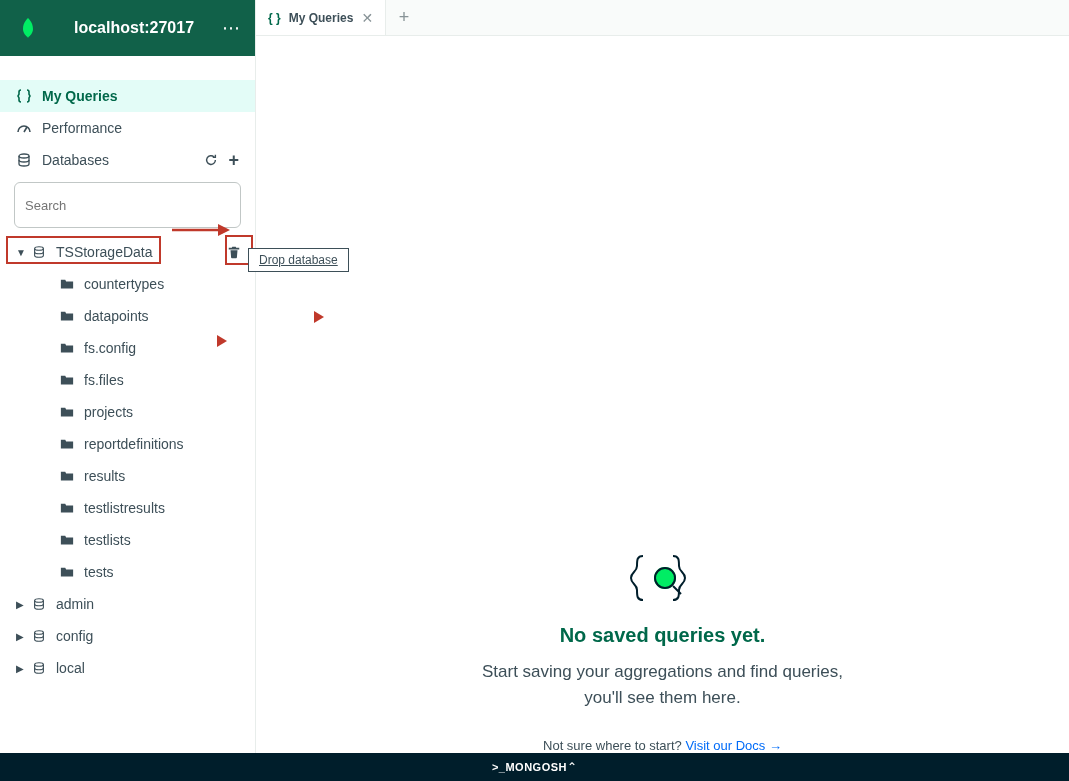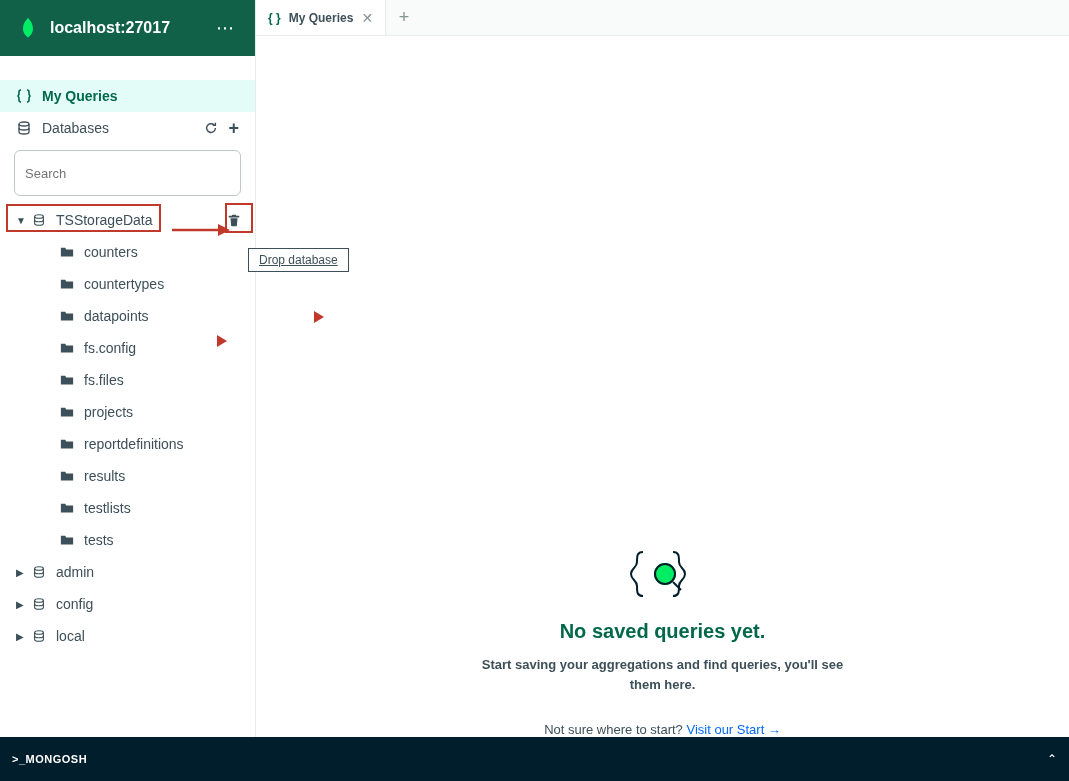--- a/index.html
+++ b/index.html
@@ -3,21 +3,21 @@
 <meta charset="utf-8">
 <style>
 * { box-sizing: border-box; margin: 0; padding: 0; }
 body { font-family: -apple-system, BlinkMacSystemFont, "Segoe UI", Helvetica, Arial, sans-serif; font-size: 14px; color: #3d4f58; width: 1069px; height: 781px; overflow: hidden; position: relative; background: #fff; }
 
 .app { display: flex; flex-direction: column; height: 781px; }
 .content { display: flex; flex: 1; }
 
 
 .sidebar { width: 256px; border-right: 1px solid #e8edeb; display: flex; flex-direction: column; }
-.sidebar-header { background: #116149; height: 56px; display: flex; align-items: center; padding: 0 16px; color: #fff; }
+.sidebar-header { background: #116149; height: 56px; display: flex; align-items: center; padding: 0 16px; color: #fff; gap: 24px; }
 .leaf-icon { width: 24px; height: 24px; margin-right: 10px; }
 .conn-title { font-weight: 700; font-size: 16px; flex: 1; color: #fff; }
 .ellipsis-btn { color: #fff; cursor: pointer; padding: 4px; font-size: 18px; letter-spacing: 1px; }
 
 .sidebar-spacer { height: 24px; }
 
 .nav-item { display: flex; align-items: center; height: 32px; padding: 0 16px; cursor: pointer; }
 .nav-item.active { background: #e3fcf7; color: #00684a; font-weight: 600; }
 .nav-item .nav-icon { width: 16px; margin-right: 10px; display: inline-flex; }
 .nav-item-db { justify-content: space-between; text-align: right; }
@@ -52,26 +52,26 @@
 .tab-bar { height: 36px; border-bottom: 1px solid #e8edeb; display: flex; align-items: stretch; background: #f9fbfa; }
 .tab { display: flex; align-items: center; padding: 0 12px; background: #fff; border-right: 1px solid #e8edeb; gap: 8px; cursor: pointer; }
 .tab .tab-icon { color: #00684a; font-weight: 700; font-size: 12px; }
 .tab .tab-label { font-size: 12px; font-weight: 600; color: #3d4f58; }
 .tab .tab-close { color: #889397; font-size: 14px; cursor: pointer; }
 .new-tab { width: 36px; display: flex; align-items: center; justify-content: center; color: #889397; font-size: 18px; cursor: pointer; }
 
 .empty-state { flex: 1; display: flex; flex-direction: column; align-items: center; justify-content: flex-end; padding-top: 120px; }
 .empty-illus { width: 80px; height: 60px; margin-bottom: 16px; }
 .empty-title { font-size: 20px; font-weight: 700; color: #00684a; margin-bottom: 12px; }
-.empty-sub { font-size: 13px; color: #3d4f58; text-align: center; max-width: 380px; line-height: 1.5; margin-bottom: 28px; font-weight: bold; }
+.empty-sub { font-size: 17px; color: #3d4f58; text-align: center; max-width: 380px; line-height: 1.5; margin-bottom: 28px; }
 .empty-help { font-size: 13px; color: #3d4f58; }
 .empty-help a { color: #016bf8; text-decoration: none; }
 
 
-.mongosh-bar { height: 44px; background: #001e2b; color: #fff; display: flex; align-items: center; padding: 0 12px; font-size: 11px; justify-content: space-between; cursor: pointer; }
+.mongosh-bar { height: 28px; background: #001e2b; color: #fff; display: flex; align-items: center; padding: 0 12px; font-size: 11px; justify-content: center; cursor: pointer; }
 .mongosh-label { font-weight: 600; letter-spacing: 0.5px; }
 .mongosh-caret { font-size: 12px; }
 
 
 .red-tri { position: absolute; width: 0; height: 0; border-left: 6px solid transparent; border-right: 6px solid transparent; border-bottom: 10px solid #c0392b; pointer-events: none; }
 
 svg { display: block; }
 </style>
 </head>
 <body>
@@ -94,20 +94,28 @@
 
       <div class="nav-item active">
         <span class="nav-icon">
           <svg viewBox="0 0 16 16" width="16" height="16">
               <path fill="none" stroke="#00684a" stroke-width="1.6" d="M5 2c-1.5 0-2 1-2 2v2c0 1-1 1.5-1 2s1 1 1 2v2c0 1 .5 2 2 2M11 2c1.5 0 2 1 2 2v2c0 1 1 1.5 1 2s-1 1-1 2v2c0 1-.5 2-2 2"></path>
             </svg>
         </span>
         <span>My Queries</span>
       </div>
 
+      <div class="nav-item">
+        <span class="nav-icon">
+          <svg viewBox="0 0 16 16" width="16" height="16">
+              <path fill="none" stroke="#3d4f58" stroke-width="1.6" d="M2 12a6 6 0 0 1 12 0M8 12l3-5"></path>
+            </svg>
+        </span>
+        <span>Performance</span>
+      </div>
 
       <div class="nav-item nav-item-db">
         <div class="nav-db-left">
           <span class="nav-icon">
             <svg viewBox="0 0 16 16" width="16" height="16">
                 <ellipse cx="8" cy="4" rx="5" ry="2" fill="none" stroke="#3d4f58" stroke-width="1.3"></ellipse>
                 <path d="M3 4v8c0 1.1 2.2 2 5 2s5-.9 5-2V4" fill="none" stroke="#3d4f58" stroke-width="1.3"></path>
                 <path d="M3 8c0 1.1 2.2 2 5 2s5-.9 5-2" fill="none" stroke="#3d4f58" stroke-width="1.3"></path>
               </svg>
           </span>
@@ -147,28 +155,20 @@
           <div class="highlight-db"></div>
           <div class="highlight-drop"></div>
         </div>
 
         <div class="collection-row">
             <span class="folder-icon">
               <svg viewBox="0 0 16 16" width="14" height="14">
                 <path fill="#3d4f58" d="M1 3h5l1 2h8v8H1z"></path>
               </svg>
             </span>
-            <span>counters</span>
-          </div>
-        <div class="collection-row">
-            <span class="folder-icon">
-              <svg viewBox="0 0 16 16" width="14" height="14">
-                <path fill="#3d4f58" d="M1 3h5l1 2h8v8H1z"></path>
-              </svg>
-            </span>
             <span>countertypes</span>
           </div>
         <div class="collection-row">
             <span class="folder-icon">
               <svg viewBox="0 0 16 16" width="14" height="14">
                 <path fill="#3d4f58" d="M1 3h5l1 2h8v8H1z"></path>
               </svg>
             </span>
             <span>datapoints</span>
           </div>
@@ -204,20 +204,28 @@
             </span>
             <span>reportdefinitions</span>
           </div>
         <div class="collection-row">
             <span class="folder-icon">
               <svg viewBox="0 0 16 16" width="14" height="14">
                 <path fill="#3d4f58" d="M1 3h5l1 2h8v8H1z"></path>
               </svg>
             </span>
             <span>results</span>
+          </div>
+        <div class="collection-row">
+            <span class="folder-icon">
+              <svg viewBox="0 0 16 16" width="14" height="14">
+                <path fill="#3d4f58" d="M1 3h5l1 2h8v8H1z"></path>
+              </svg>
+            </span>
+            <span>testlistresults</span>
           </div>
         <div class="collection-row">
             <span class="folder-icon">
               <svg viewBox="0 0 16 16" width="14" height="14">
                 <path fill="#3d4f58" d="M1 3h5l1 2h8v8H1z"></path>
               </svg>
             </span>
             <span>testlists</span>
           </div>
         <div class="collection-row">
@@ -282,21 +290,21 @@
             <path d="M50 8c6 0 6 4 6 10s6 6 6 12-6 6-6 12 0 10-6 10" fill="none" stroke="#001e2b" stroke-width="2"></path>
             <circle cx="42" cy="30" r="11" fill="#00ed64"></circle>
             <circle cx="42" cy="30" r="10" fill="none" stroke="#001e2b" stroke-width="2"></circle>
             <line x1="50" y1="38" x2="58" y2="46" stroke="#001e2b" stroke-width="2"></line>
           </svg>
         </div>
         <div class="empty-title">No saved queries yet.</div>
         <div class="empty-sub">Start saving your aggregations and find queries, you'll see them here.</div>
         <div class="empty-help">
           <span>Not sure where to start?  </span>
-          <a href="#">Visit our Start →</a>
+          <a href="#">Visit our Docs →</a>
         </div>
       </div>
     </div>
   </div>
 
   <div class="mongosh-bar">
     <span class="mongosh-label">&gt;_MONGOSH</span>
     <span class="mongosh-caret">⌃</span>
   </div>
 </div>

